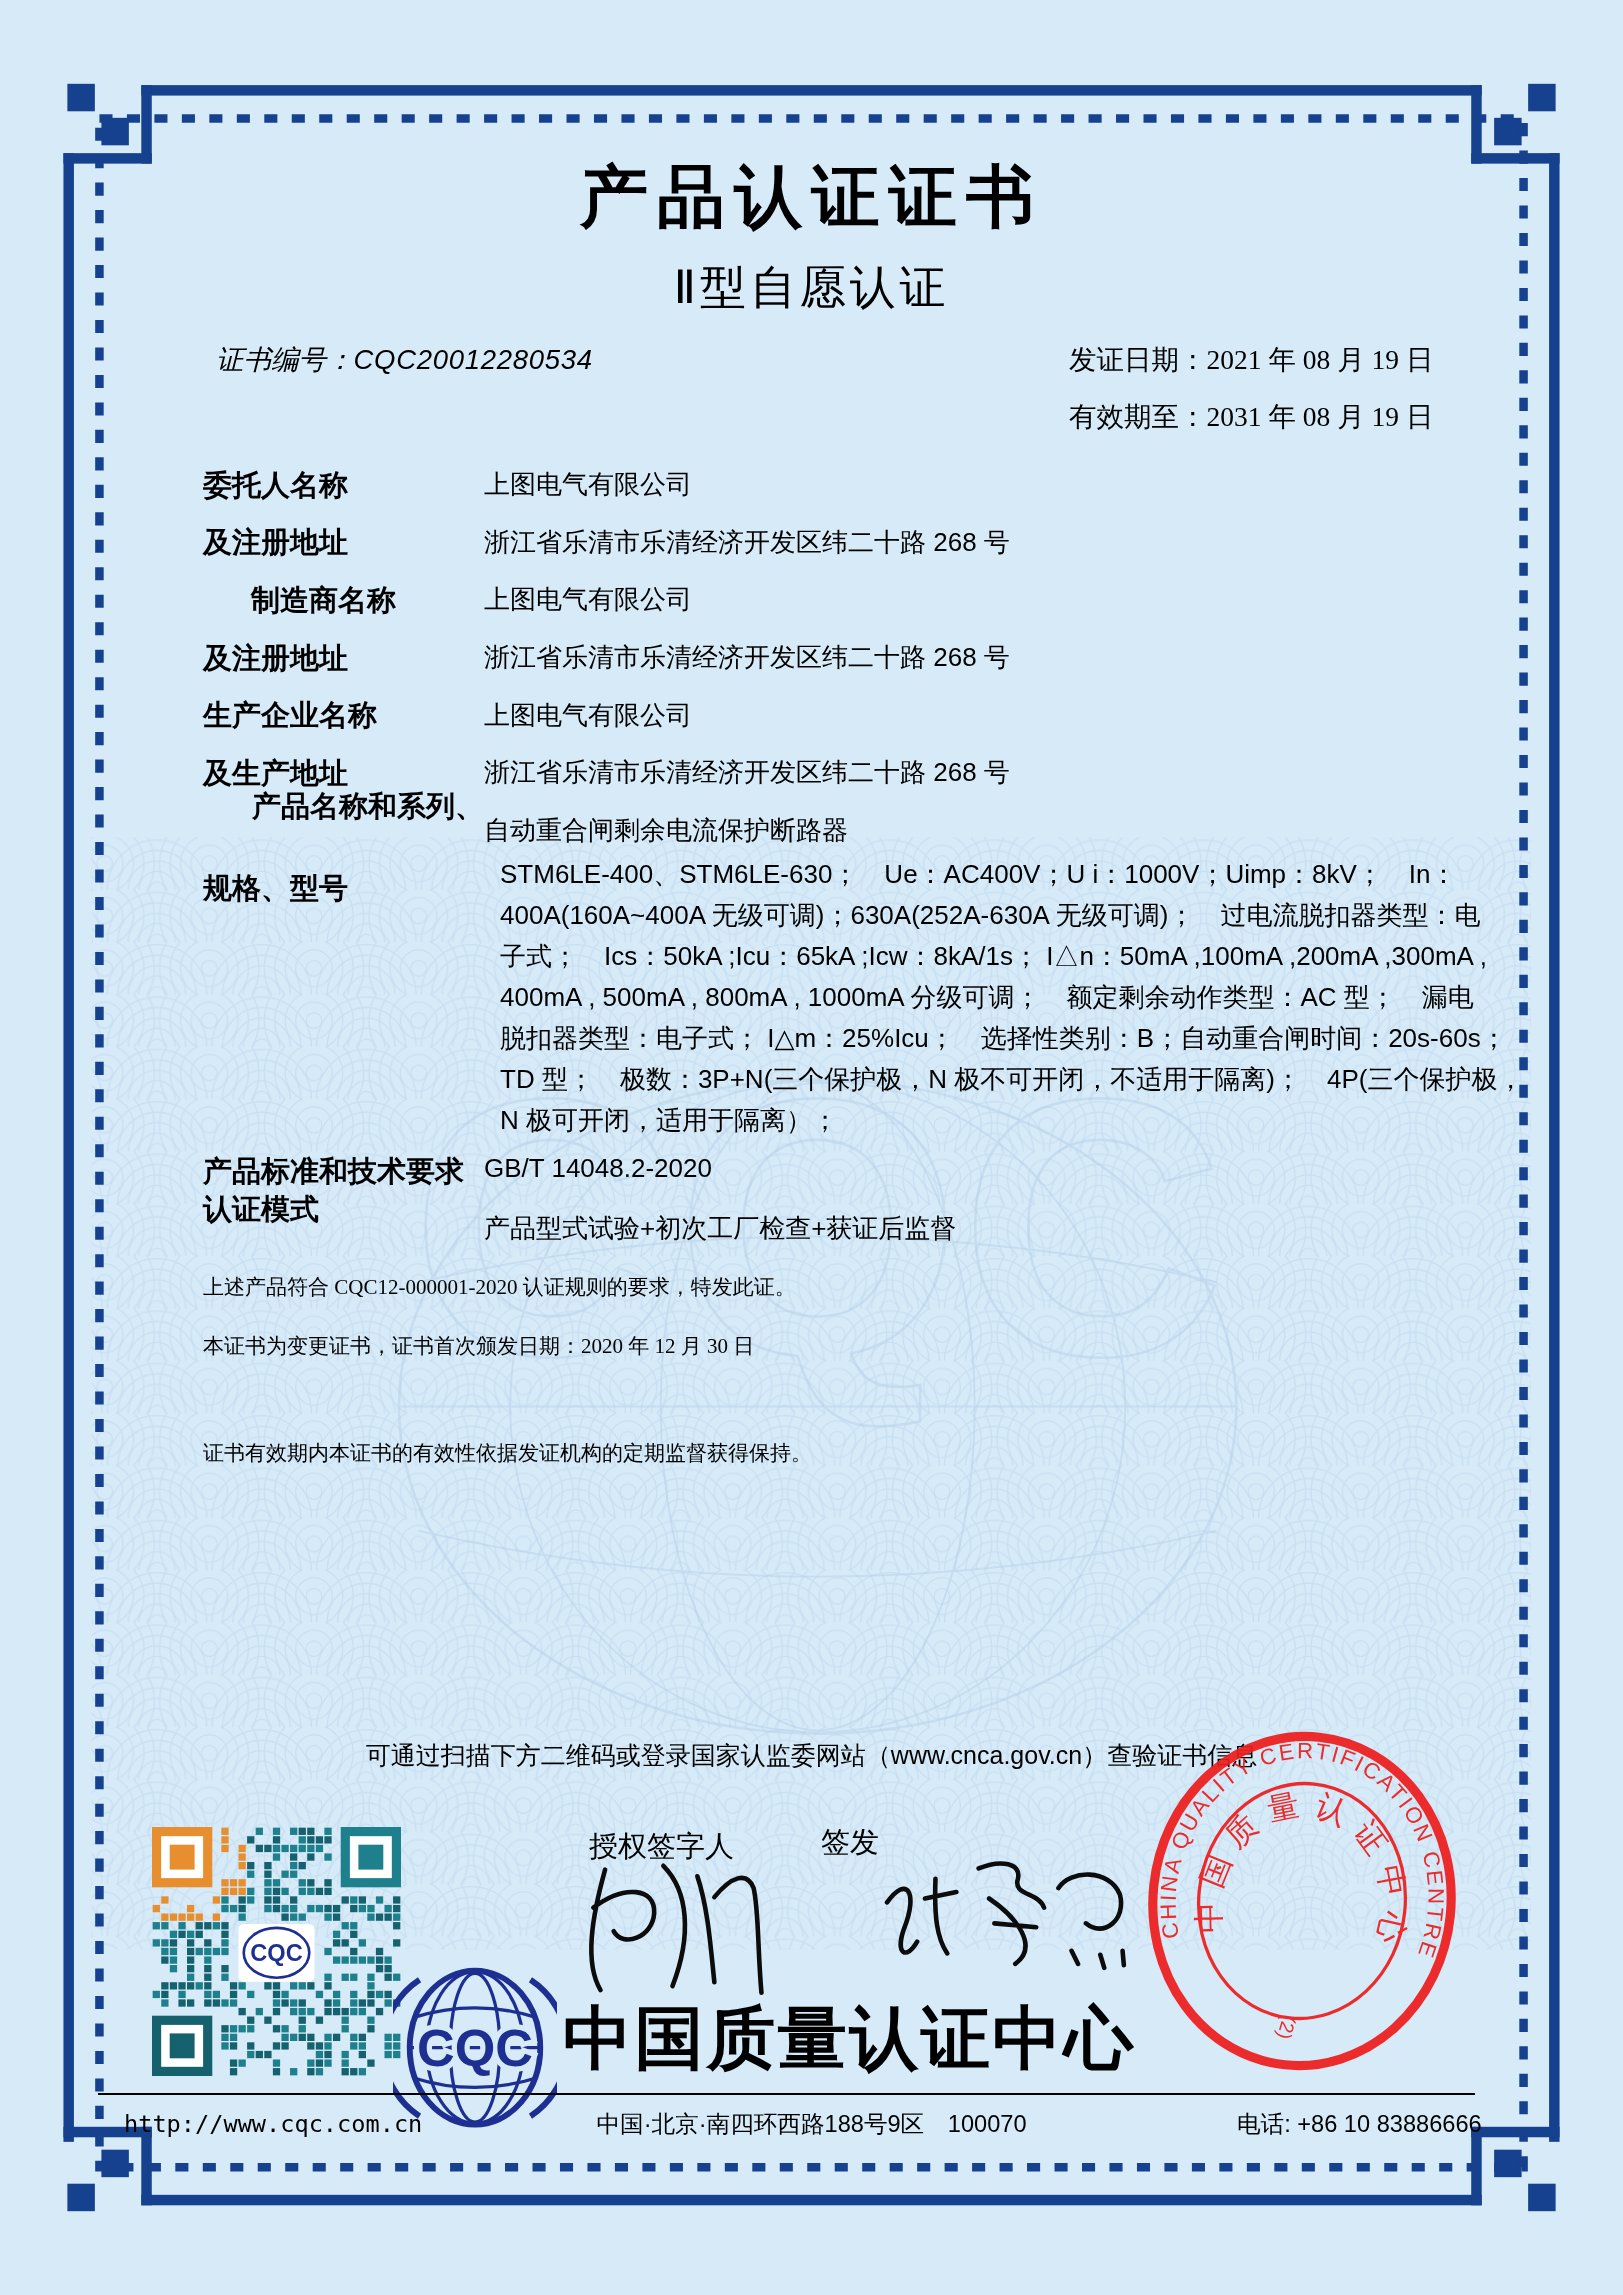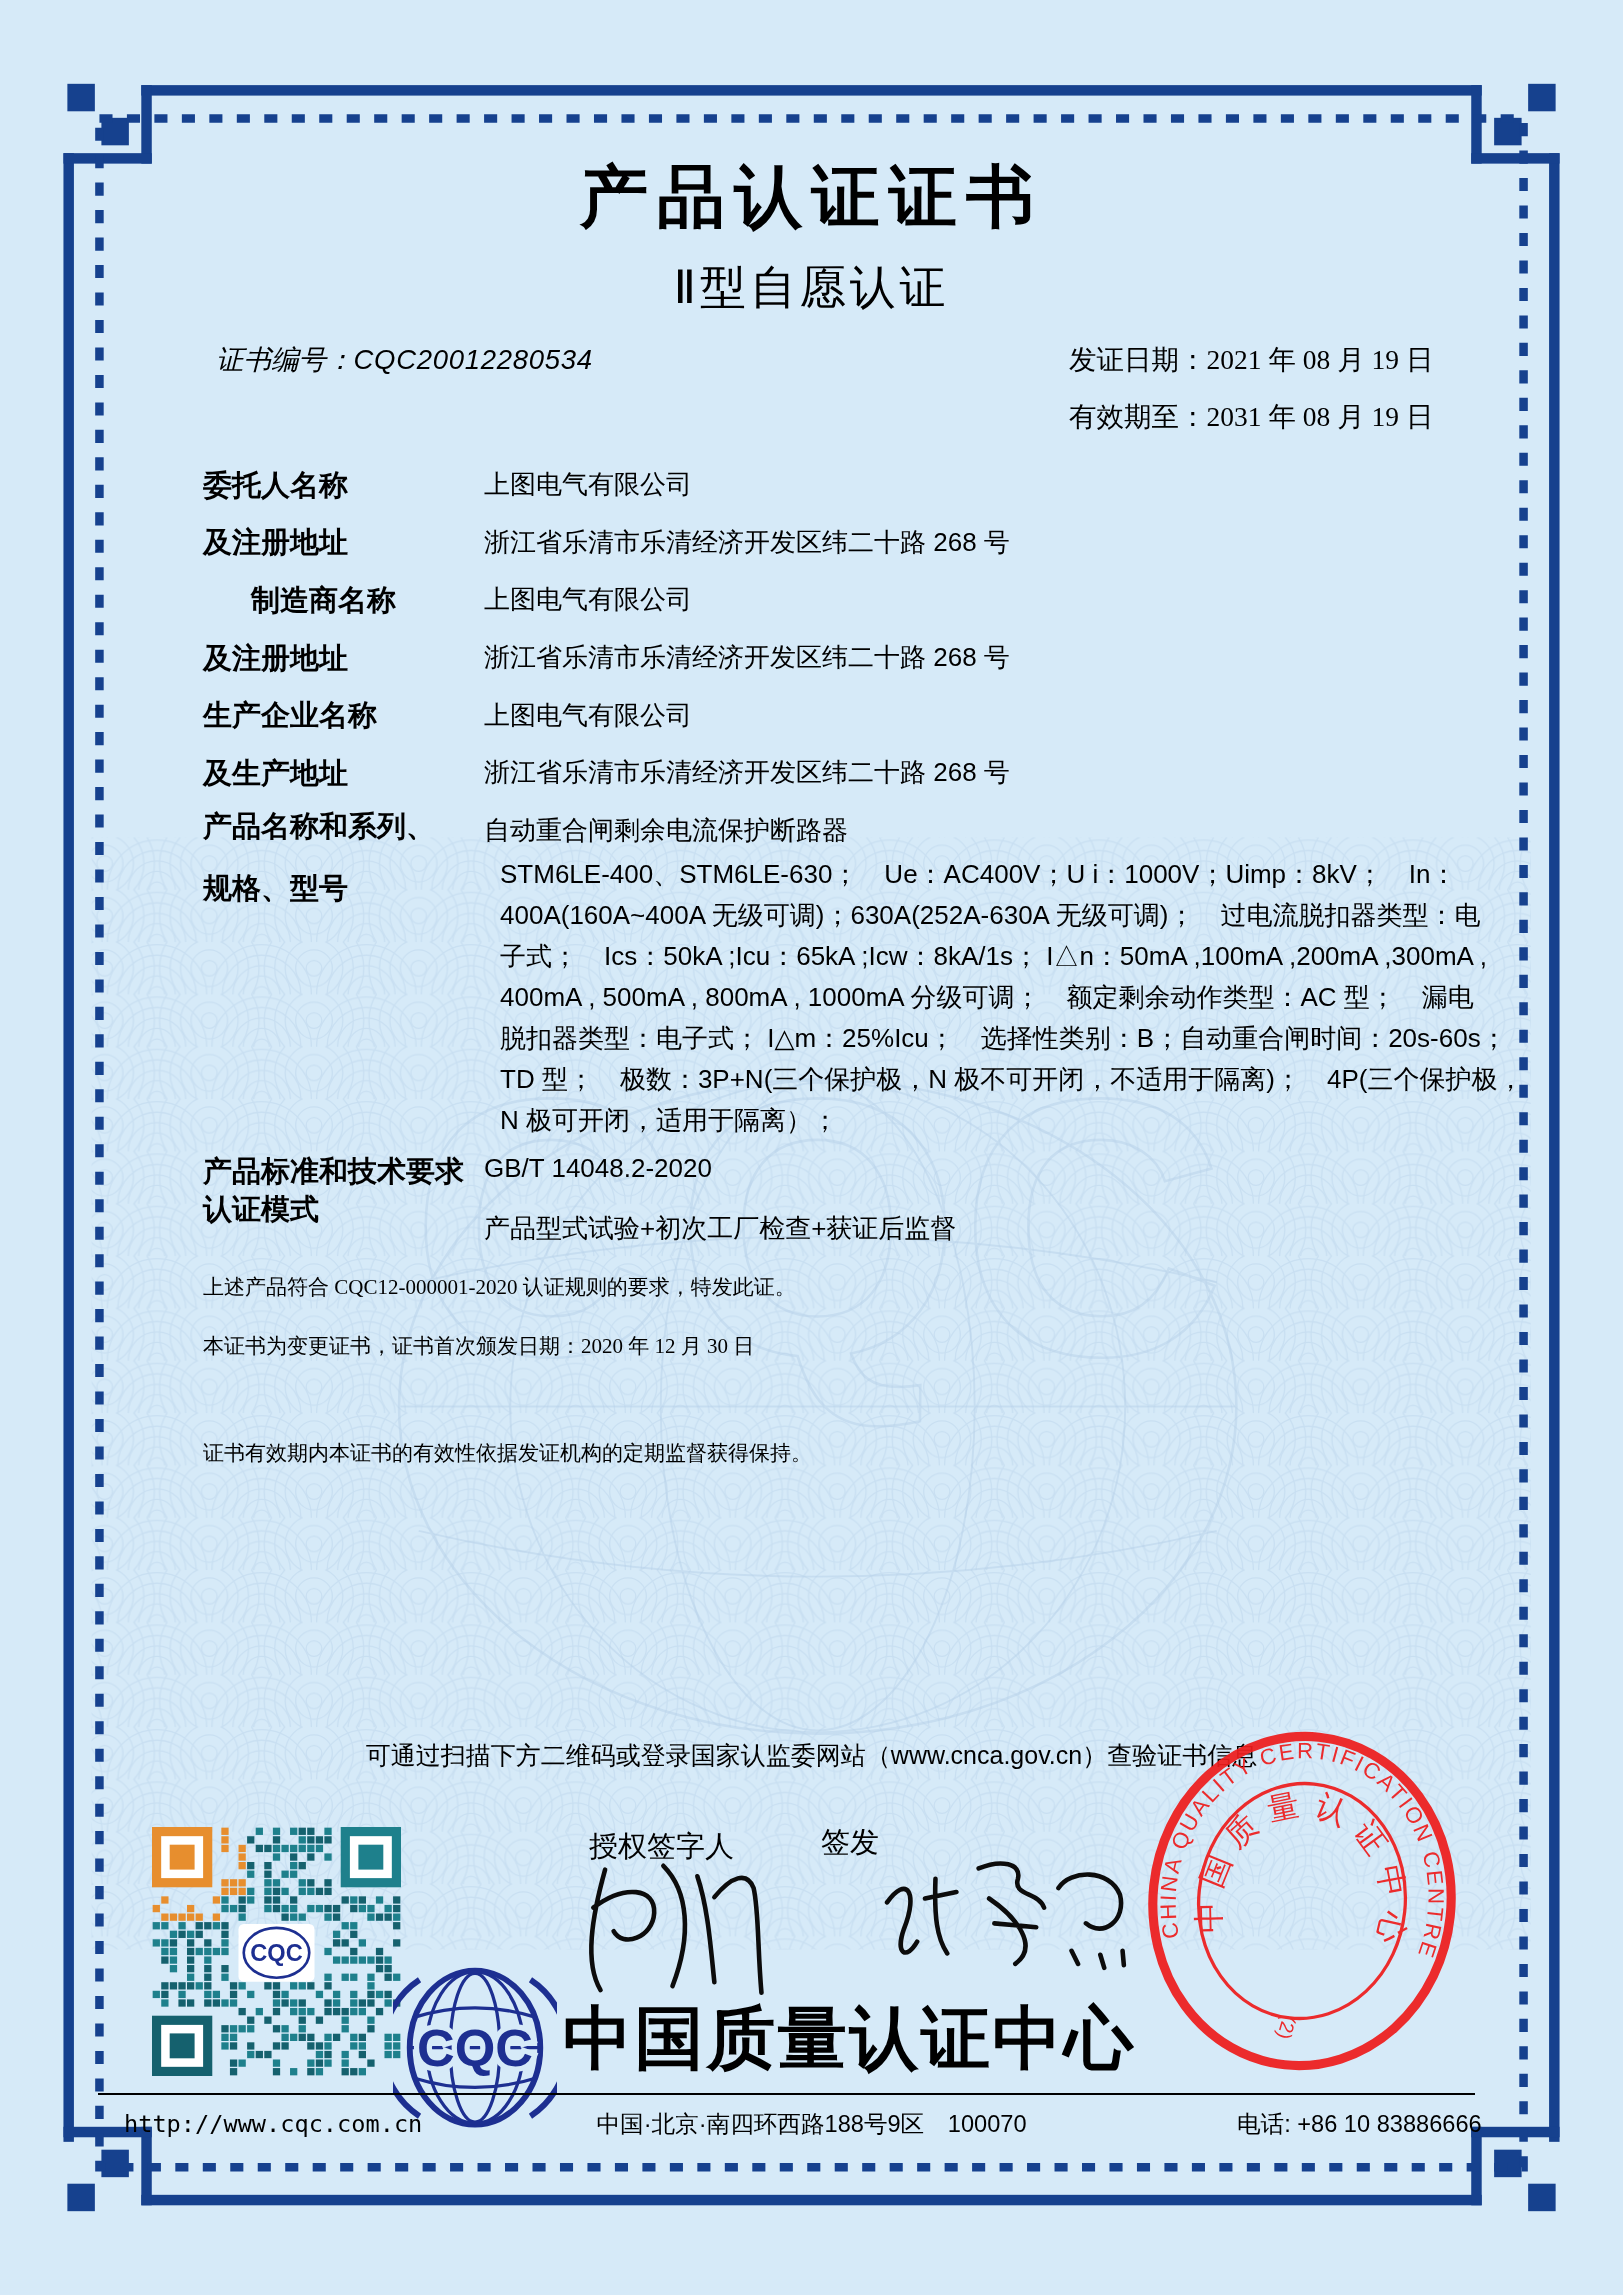--- a/index.html
+++ b/index.html
@@ -121,21 +121,21 @@
   <div class="abs field-value" style="top:525px;">浙江省乐清市乐清经济开发区纬二十路 268 号</div>
   <div class="abs field-label" style="top:581px;margin-left:48px;">制造商名称</div>
   <div class="abs field-value" style="top:582px;">上图电气有限公司</div>
   <div class="abs field-label" style="top:639px;">及注册地址</div>
   <div class="abs field-value" style="top:640px;">浙江省乐清市乐清经济开发区纬二十路 268 号</div>
   <div class="abs field-label" style="top:696px;">生产企业名称</div>
   <div class="abs field-value" style="top:698px;">上图电气有限公司</div>
   <div class="abs field-label" style="top:754px;">及生产地址</div>
   <div class="abs field-value" style="top:755px;">浙江省乐清市乐清经济开发区纬二十路 268 号</div>
 
-  <div class="abs field-label" style="top:807px;">产品名称和系列、</div>
+  <div class="abs field-label" style="top:787px;text-align:right;">产品名称和系列、</div>
   <div class="abs field-label" style="top:869px;">规格、型号</div>
   <div class="abs field-value" style="top:813px;">自动重合闸剩余电流保护断路器</div>
   <div class="abs spec-block" style="top:854px;">
     <div>STM6LE-400、STM6LE-630；　Ue：AC400V；U i：1000V；Uimp：8kV；　In：</div>
     <div>400A(160A~400A 无级可调)；630A(252A-630A 无级可调)；　过电流脱扣器类型：电</div>
     <div>子式；　Ics：50kA ;Icu：65kA ;Icw：8kA/1s； I△n：50mA ,100mA ,200mA ,300mA ,</div>
     <div>400mA , 500mA , 800mA , 1000mA 分级可调；　额定剩余动作类型：AC 型；　漏电</div>
     <div>脱扣器类型：电子式； I△m：25%Icu；　选择性类别：B；自动重合闸时间：20s-60s；</div>
     <div>TD 型；　极数：3P+N(三个保护极，N 极不可开闭，不适用于隔离)；　4P(三个保护极，</div>
     <div>N 极可开闭，适用于隔离）；</div>

